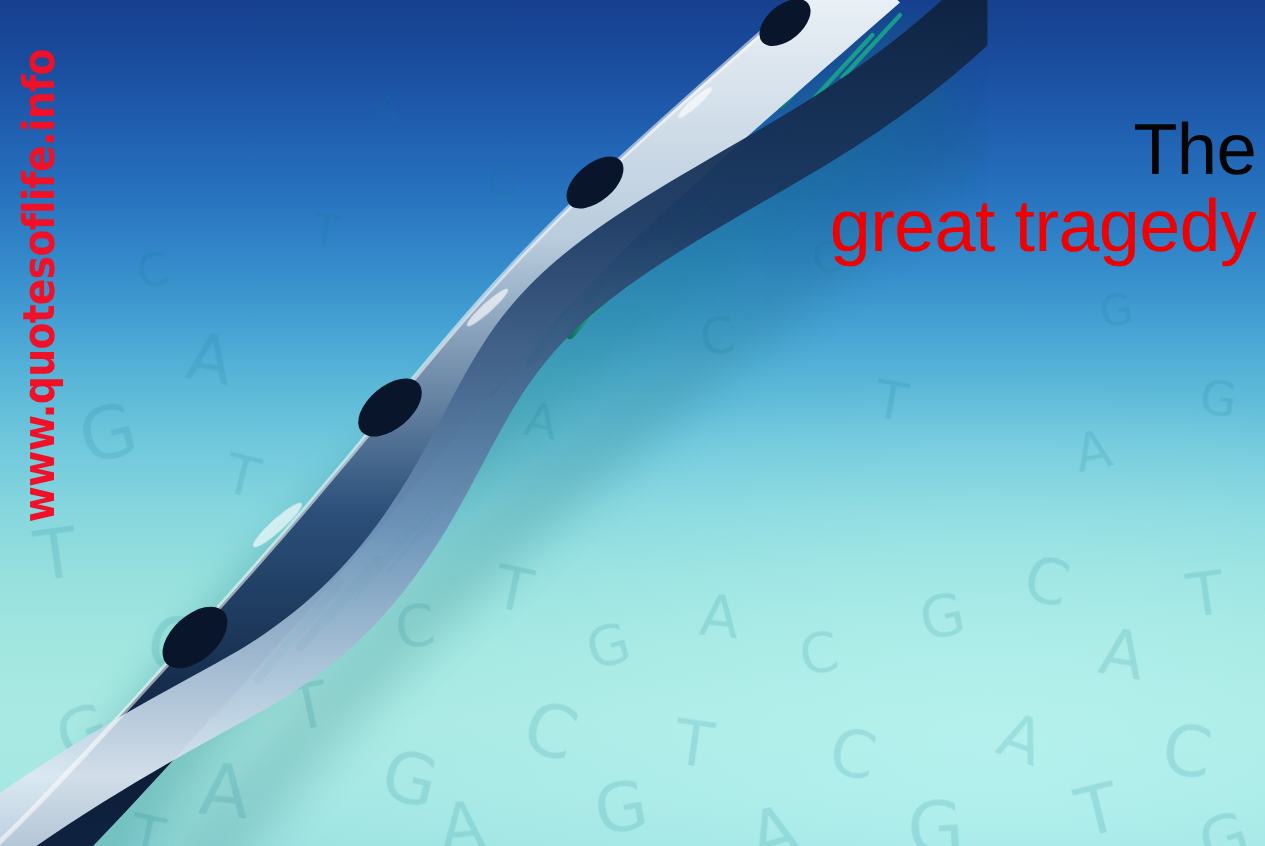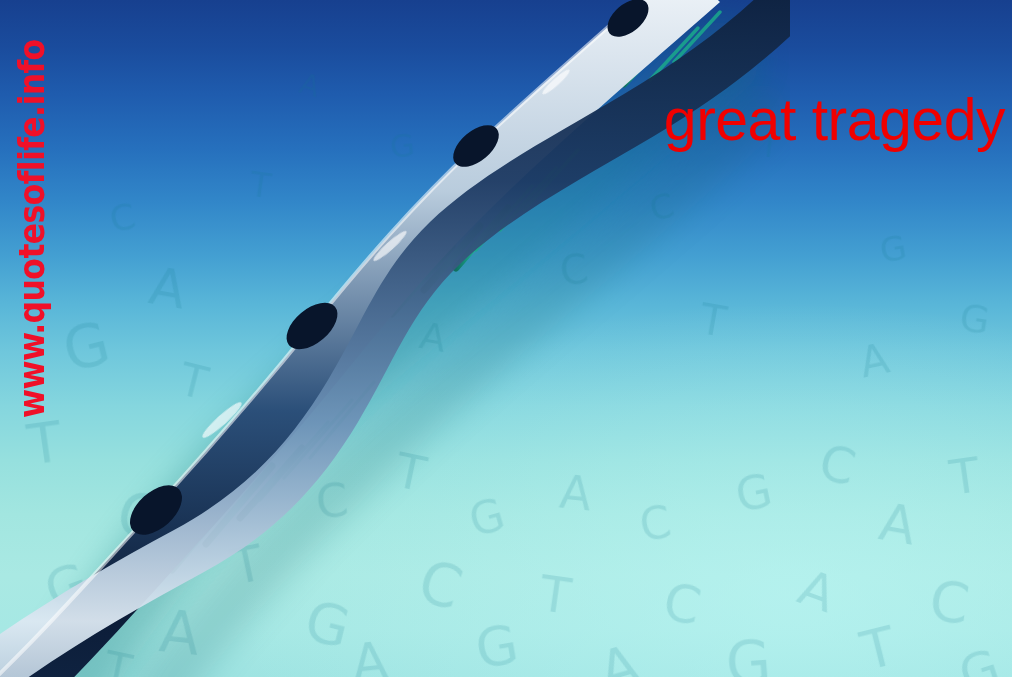--- a/index.html
+++ b/index.html
@@ -297,19 +297,20 @@
         <g fill="#ffffff" opacity=".65">
           <ellipse cx="262" cy="450" rx="26" ry="5" transform="rotate(-42 262 450)"></ellipse>
           <ellipse cx="430" cy="276" rx="22" ry="4" transform="rotate(-42 430 276)"></ellipse>
           <ellipse cx="596" cy="112" rx="18" ry="3.5" transform="rotate(-42 596 112)"></ellipse>
         </g>
       </g>
     </svg>
   </div>
 
   <div class="quote-block">
+    <p class="line-sans l1">The</p>
     <p class="line-sans red l2">great tragedy</p>
   </div>
 
 
   <div class="watermark">www.quotesoflife.info</div>
 
 </div>
 
 </body></html>

